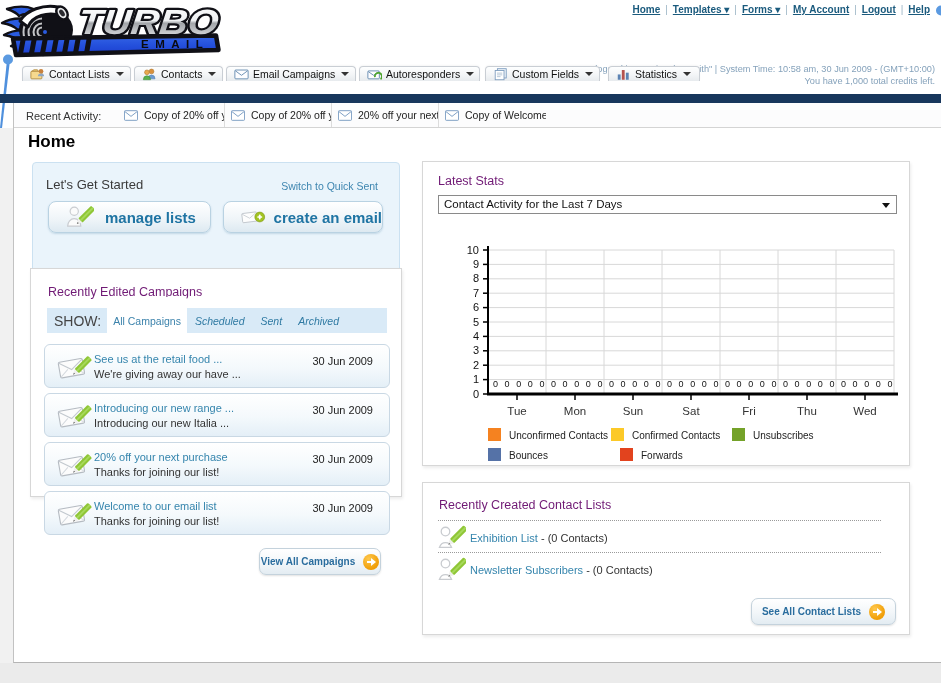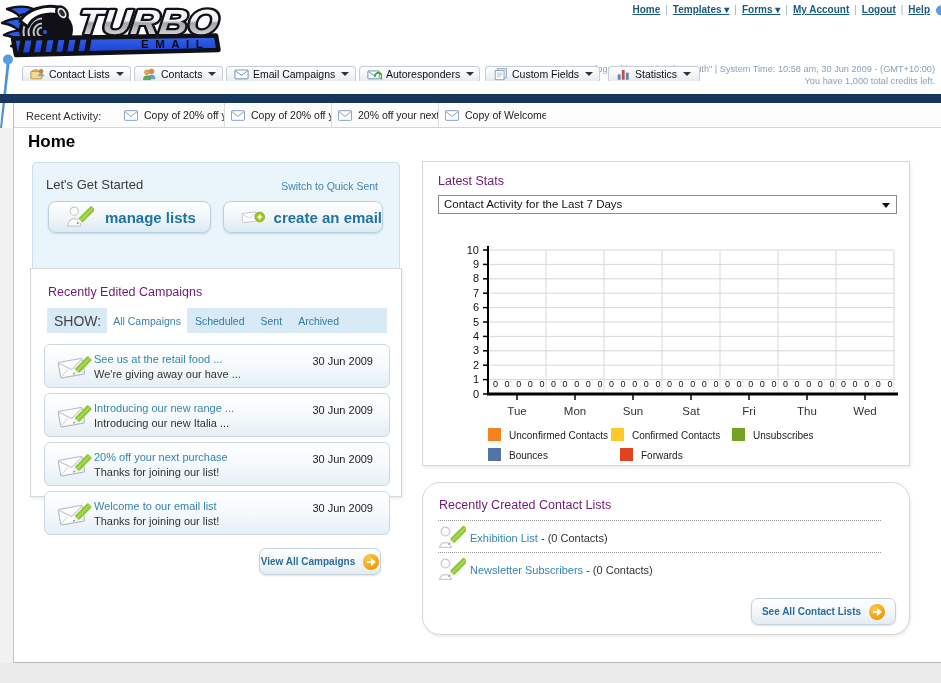--- a/index.html
+++ b/index.html
@@ -50,29 +50,29 @@
 #lets .t { position:absolute; left:13px; top:14px; font-size:13px; color:#3a3a3a; }
 #lets .sw { position:absolute; right:21px; top:17px; font-size:10.5px; color:#3e86b0; }
 .bigbtn { white-space:nowrap; position:absolute; top:38px; height:32px; background:linear-gradient(#ffffff,#eef4f8 60%,#dde9f1);
   border:1px solid #b9d2e2; border-radius:8px; box-shadow:0 1px 2px rgba(120,160,190,.35);
   display:flex; align-items:center; justify-content:flex-start; padding-left:17px; font-size:15px; font-weight:bold; color:#1f74a3; }
 
 
 .panel { background:#fff; border:1px solid #d7d7d7; box-shadow:1px 2px 3px rgba(0,0,0,.08); }
 #camp { top:268px; left:30px; width:372px; height:229px; }
 #stats { top:161px; left:422px; width:488px; height:305px; }
-#lists { top:482px; left:422px; width:488px; height:153px;border-radius:18px; }
+#lists { top:482px; left:422px; width:488px; height:153px; }
 .ptitle { position:absolute; font-size:12.5px; color:#701a75; }
 
 
 #showbar { position:absolute; left:16px; top:39px; width:340px; height:25px; background:#d9eaf7;
   display:flex; align-items:center; font-size:10.5px; color:#2f7aa3; }
 #showbar .sh { font-size:14px; color:#444; margin:0 6px 0 7px; }
 #showbar .pill { background:#fff; border-radius:3px; padding:18px 6px; color:#3b82ab; }
-#showbar a { color:#2f7aa3; margin:0 8px; text-decoration:none; }
+#showbar a { color:#2f7aa3; margin:0 8px; text-decoration:none;font-style:italic; }
 .card { position:absolute; left:13px; width:346px; height:44px;
   background:linear-gradient(#ffffff,#f4f9fc 55%,#e4eff7); border:1px solid #c9d8e4;
   border-radius:6px; }
 .card .ti { position:absolute; left:49px; top:8px; font-size:11px; color:#3585ad; white-space:nowrap; }
 .card .su { position:absolute; left:49px; top:23px; font-size:11px; color:#333; white-space:nowrap; }
 .card .da { position:absolute; right:16px; top:10px; font-size:11px; color:#222; }
 .envpen { position:absolute; left:11px; top:8px; width:36px; height:28px; }
 
 .gobtn { white-space:nowrap; position:absolute; background:linear-gradient(#ffffff,#f2f6f9 55%,#e3ecf2);
   border:1px solid #c4d2dc; border-radius:7px; box-shadow:0 1px 2px rgba(0,0,0,.12);

